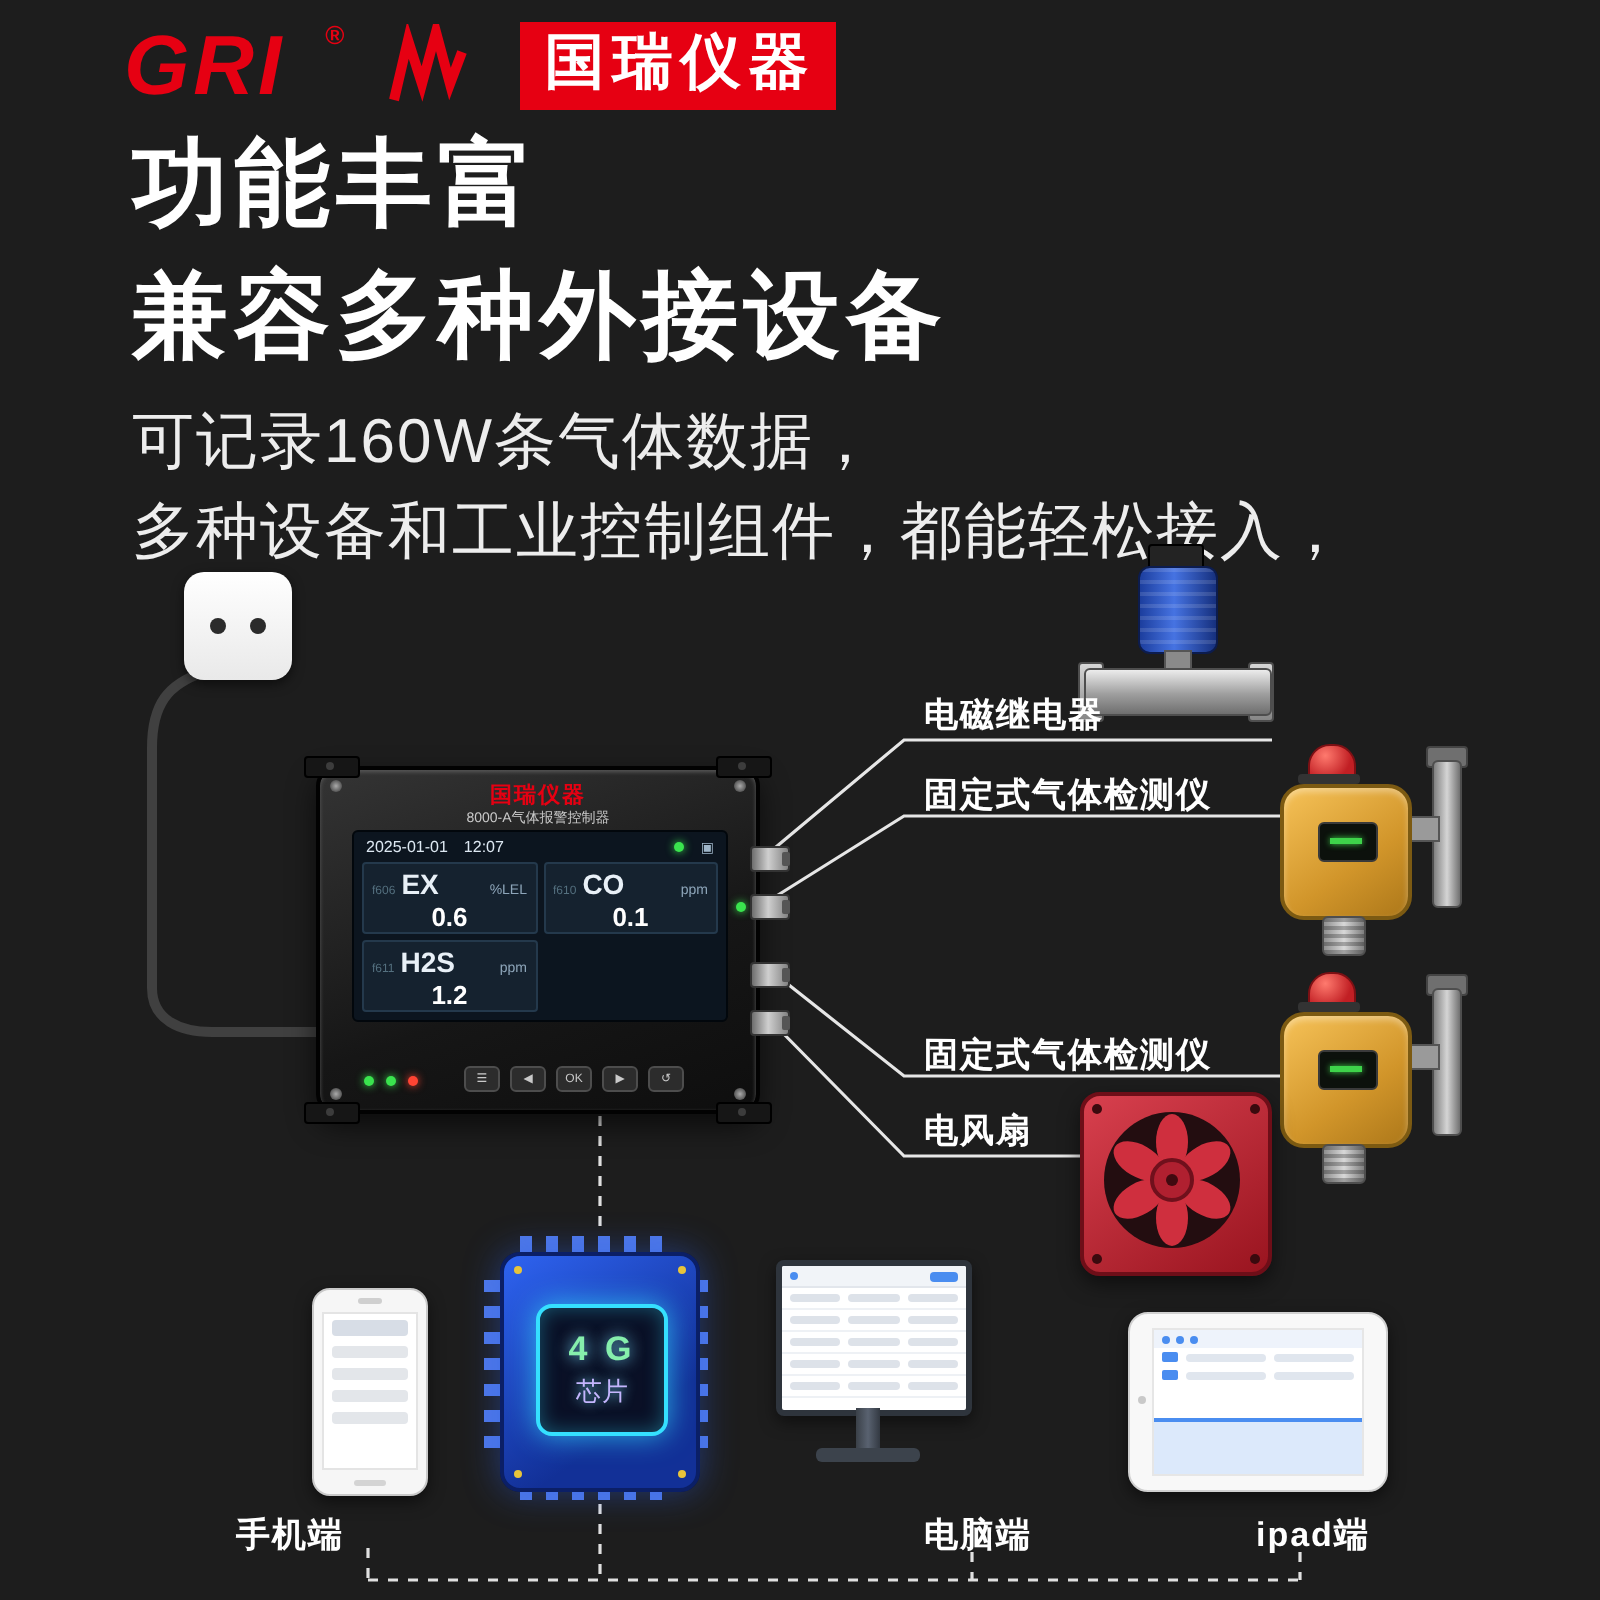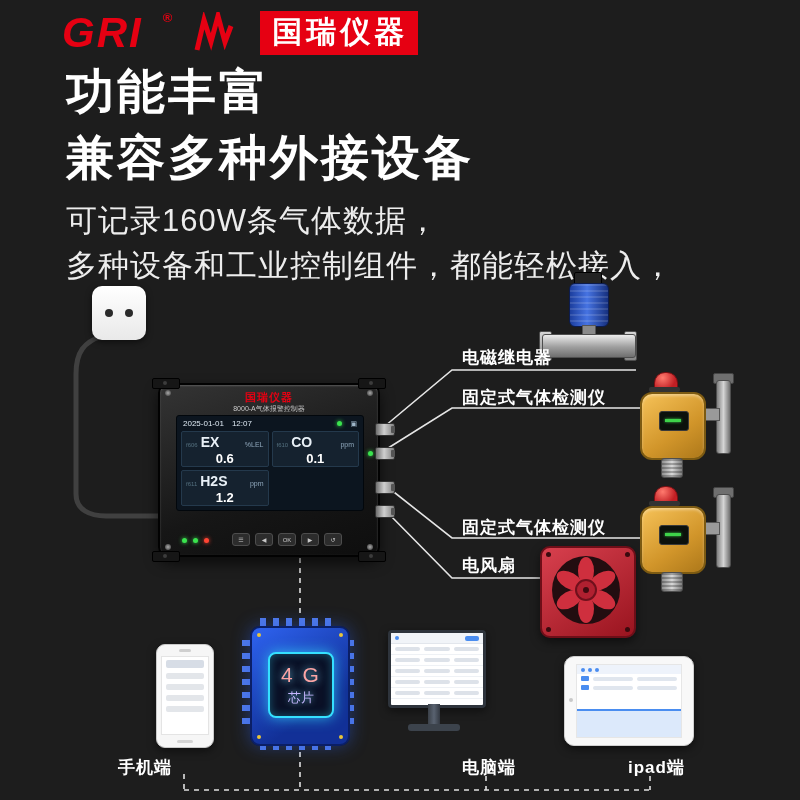--- a/index.html
+++ b/index.html
@@ -115,21 +115,21 @@
         background:repeating-linear-gradient(90deg,#4f79e8 0 6px,rgba(0,0,0,0) 6px 13px);}
   .pins-t{top:0;} .pins-b{bottom:0;}
   .pins-l,.pins-r{position:absolute;top:22px;width:9px;height:88px;
         background:repeating-linear-gradient(180deg,#4f79e8 0 6px,rgba(0,0,0,0) 6px 13px);}
   .pins-l{left:0;} .pins-r{right:0;}
   .chip-body{position:absolute;left:8px;top:8px;width:96px;height:116px;border-radius:10px;border:2px solid #0b1f66;
              background:linear-gradient(145deg,#2e63f0,#123097 70%);box-shadow:0 0 18px rgba(45,95,230,.45);}
   .chip-core{position:absolute;left:16px;top:24px;width:62px;height:62px;background:#0a1026;border:2px solid #35e0ff;
              border-radius:8px;box-shadow:0 0 14px rgba(53,224,255,.7),inset 0 0 10px rgba(53,224,255,.35);
              display:flex;flex-direction:column;align-items:center;justify-content:center;}
-  .chip-t{color:#fca5a5;font-size:21px;font-weight:normal;text-shadow:0 0 8px #77ddff;letter-spacing:2px;}
+  .chip-t{color:#86efac;font-size:17px;font-weight:bold;text-shadow:0 0 8px #77ddff;letter-spacing:2px;}
   .chip-b{color:#c4b5fd;font-size:13px;text-shadow:0 0 6px #77ddff;margin-top:2px;}
   .chip-dot{position:absolute;width:4px;height:4px;border-radius:50%;background:#e8c43a;}
 
   
   .pc{position:absolute;left:388px;top:630px;width:98px;height:108px;}
   .pc-scr{position:absolute;left:0;top:0;width:92px;height:72px;background:#fff;border:3px solid #2e343c;
           border-radius:4px;overflow:hidden;box-shadow:0 3px 8px rgba(0,0,0,.5);}
   .pc-hd{height:10px;background:#f1f4f8;border-bottom:1px solid #e2e6ec;position:relative;}
   .pc-hd i{position:absolute;left:4px;top:3px;width:4px;height:4px;border-radius:50%;background:#4a8df0;}
   .pc-pill{position:absolute;right:4px;top:3px;width:14px;height:5px;border-radius:2px;background:#4a8df0;}

